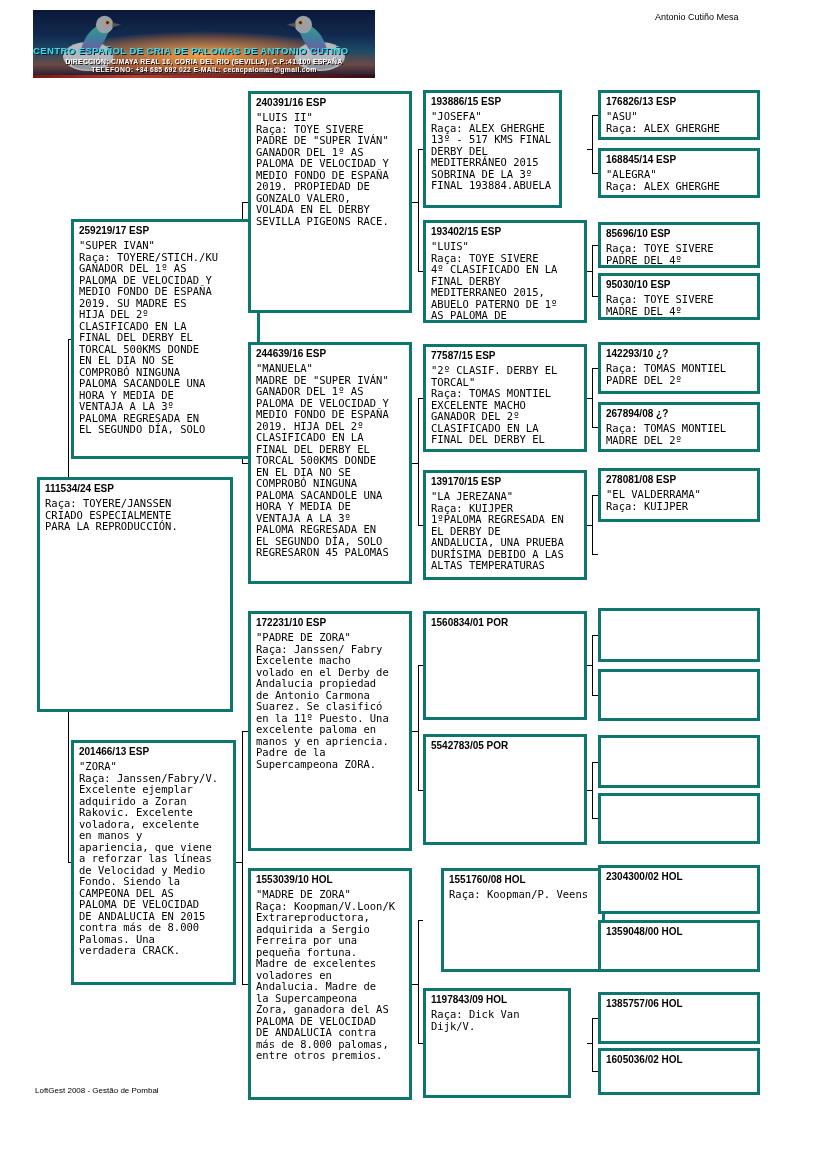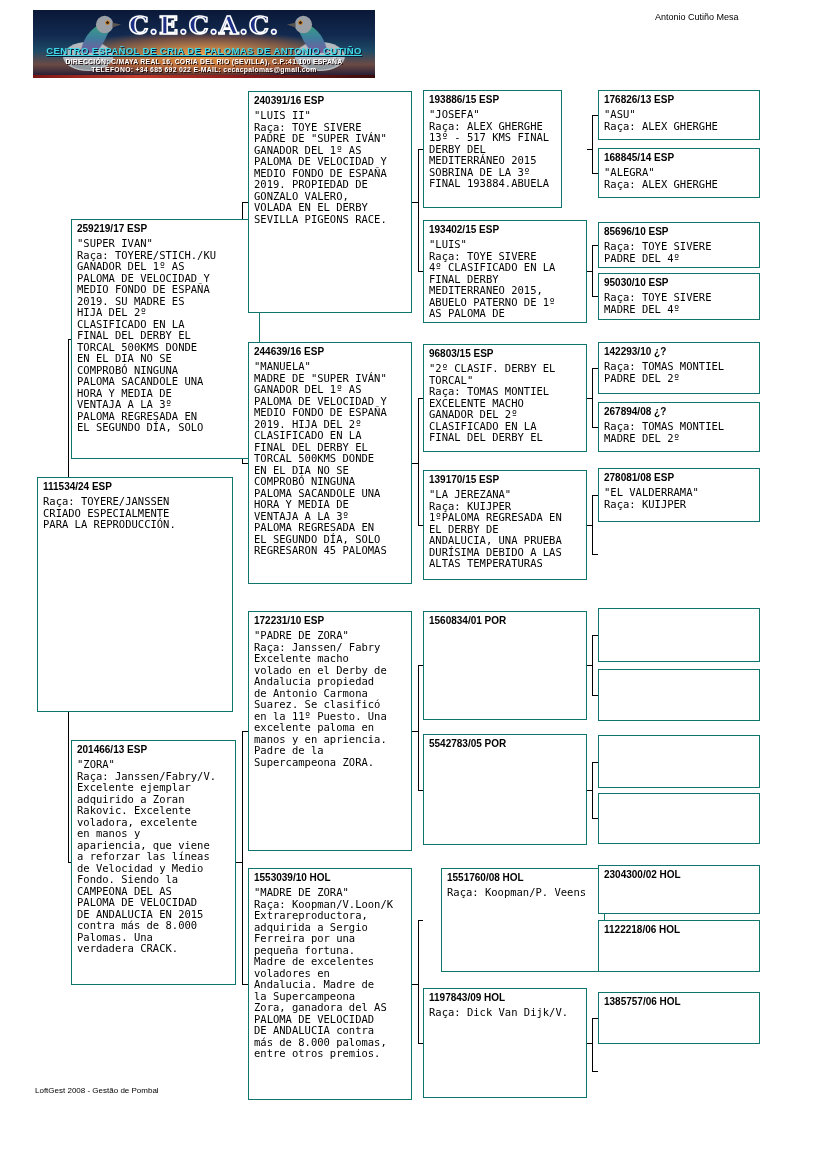--- a/index.html
+++ b/index.html
@@ -1,40 +1,40 @@
 <!DOCTYPE html>
 <html><head>
 <meta charset="utf-8">
 <style>
   html,body { margin:0; padding:0; background:#fff; }
   .page { position:relative; width:827px; height:1169px; background:#fff;
           font-family:"Liberation Sans",sans-serif; overflow:hidden; }
 
   
-  .pbox { position:absolute; border:1px solid #0f766e; background:#fff;
+  .pbox { position:absolute; border:3px solid #0f766e; background:#fff;
           padding:3px 5px; box-sizing:border-box; overflow:hidden; }
   .pbox .ring { font:bold 10px/12px "Liberation Sans",sans-serif; color:#000;
                 margin-bottom:3px; white-space:nowrap; }
   .pbox .pbody { font:10.5px/11.5px "DejaVu Sans Mono",monospace; color:#000;
                  white-space:pre-line; }
 
   .connectors { position:absolute; left:0; top:0; pointer-events:none; }
 
   
   .banner { position:absolute; left:33px; top:10px; width:342px; height:68px;
     overflow:hidden;
     background:
       radial-gradient(ellipse 55% 45% at 50% 66%, rgba(255,165,70,0.95), rgba(250,120,40,0.40) 55%, rgba(0,0,0,0) 78%),
       linear-gradient(180deg,#0a1838 0%, #122a50 38%, #1d4a66 60%, #6b4a45 80%, #1a1430 100%); }
   .banner .acronym { position:absolute; top:1px; left:0; right:0; text-align:center;
     font:700 25px/30px "DejaVu Serif",serif; color:#1c2f85; letter-spacing:1px;
     -webkit-text-stroke:1.5px #ffffff; text-shadow:0 0 2px rgba(255,255,255,.6); }
-  .banner .club-name { position:absolute; top:36px; left:0; right:0; text-align:center;
+  .banner .club-name { position:absolute; top:36px; left:0; right:0; 
     font:bold 9.5px/10px "Liberation Sans",sans-serif; color:#3fdbe8;
-    letter-spacing:.4px; text-shadow:1px 1px 0 #071f38; white-space:nowrap;text-decoration:underline; }
+    letter-spacing:.4px; text-shadow:1px 1px 0 #071f38; white-space:nowrap; }
   .banner .club-address { position:absolute; top:48px; left:0; right:0; text-align:center;
     font:bold 6.8px/7px "Liberation Sans",sans-serif; color:#fff; letter-spacing:.3px;
     text-shadow:1px 1px 0 #200a0a; white-space:nowrap; }
   .banner .club-contact { position:absolute; top:56px; left:0; right:0; text-align:center;
     font:bold 6.8px/7px "Liberation Sans",sans-serif; color:#fff; letter-spacing:.3px;
     text-shadow:1px 1px 0 #200a0a; white-space:nowrap; }
   .banner .red-strip { position:absolute; bottom:0; left:0; right:0; height:3px;
     background:linear-gradient(90deg,#7a1515,#c23b2a 30%,#8a1a1a 60%,#3a0d0d); }
   .pigeon { position:absolute; top:2px; width:70px; height:60px; }
   .pigeon.p-left  { left:26px; }
@@ -74,21 +74,20 @@
             <stop offset="1" stop-color="#7a5a9e"></stop>
         </linearGradient>
       </defs>
       <ellipse cx="30" cy="46" rx="26" ry="15" fill="#b4b9be"></ellipse>
       <path d="M22 42 Q26 20 44 12 L53 15 Q48 31 38 42 Z" fill="url(#irid2)"></path>
       <circle cx="47" cy="13" r="9" fill="#9aa0a5"></circle>
       <path d="M55 11 L64 13 L55 16 Z" fill="#5a5550"></path>
       <circle cx="50" cy="11" r="2" fill="#31210f" stroke="#d98a2b" stroke-width="1"></circle>
       <path d="M12 52 Q28 57 48 50 L42 58 Q26 62 14 56 Z" fill="#8f969c"></path>
     </svg>
-    <div class="acronym">C.E.C.A.C.</div>
     <div class="club-name">CENTRO ESPAÑOL DE CRIA DE PALOMAS DE ANTONIO CUTIÑO</div>
     <div class="club-address">DIRECCIÓN: C/MAYA REAL 16, CORIA DEL RIO (SEVILLA), C.P.:41.100 ESPAÑA</div>
     <div class="club-contact">TELEFONO: +34 685 692 022    E-MAIL: cecacpalomas@gmail.com</div>
     <div class="red-strip"></div>
   </div>
 
   <div class="owner-name">Antonio Cutiño Mesa</div>
 
   <svg class="connectors" width="827" height="1169">
     <path d="M71 339 H68 V477 M68 712 V862 H71
@@ -237,21 +236,21 @@
     <div class="ring">193402/15 ESP</div>
     <div class="pbody">"LUIS"
 Raça: TOYE SIVERE
 4º CLASIFICADO EN LA
 FINAL DERBY
 MEDITERRANEO 2015,
 ABUELO PATERNO DE 1º
 AS PALOMA DE</div>
   </div>
   <div class="pbox" style="left:423px;top:344px;width:164px;height:108px">
-    <div class="ring">96803/15 ESP</div>
+    <div class="ring">77587/15 ESP</div>
     <div class="pbody">"2º CLASIF. DERBY EL
 TORCAL"
 Raça: TOMAS MONTIEL
 EXCELENTE MACHO
 GANADOR DEL 2º
 CLASIFICADO EN LA
 FINAL DEL DERBY EL</div>
   </div>
   <div class="pbox" style="left:423px;top:470px;width:164px;height:110px">
     <div class="ring">139170/15 ESP</div>
@@ -268,21 +267,21 @@
     <div class="pbody"></div>
   </div>
   <div class="pbox" style="left:423px;top:734px;width:164px;height:111px">
     <div class="ring">5542783/05 POR</div>
     <div class="pbody"></div>
   </div>
   <div class="pbox" style="left:441px;top:868px;width:164px;height:104px">
     <div class="ring">1551760/08 HOL</div>
     <div class="pbody">Raça: Koopman/P. Veens</div>
   </div>
-  <div class="pbox" style="left:423px;top:988px;width:164px;height:110px">
+  <div class="pbox" style="left:423px;top:988px;width:148px;height:110px">
     <div class="ring">1197843/09 HOL</div>
     <div class="pbody">Raça: Dick Van Dijk/V.</div>
   </div>
 
   <div class="pbox" style="left:598px;top:90px;width:162px;height:50px">
     <div class="ring">176826/13 ESP</div>
     <div class="pbody">"ASU"
 Raça: ALEX GHERGHE</div>
   </div>
   <div class="pbox" style="left:598px;top:148px;width:162px;height:50px">
@@ -329,22 +328,26 @@
   </div>
   <div class="pbox" style="left:598px;top:793px;width:162px;height:51px">
     <div class="ring"></div>
     <div class="pbody"></div>
   </div>
   <div class="pbox" style="left:598px;top:865px;width:162px;height:49px">
     <div class="ring">2304300/02 HOL</div>
     <div class="pbody"></div>
   </div>
   <div class="pbox" style="left:598px;top:920px;width:162px;height:52px">
-    <div class="ring">1122218/06 HOL</div>
+    <div class="ring">1359048/00 HOL</div>
     <div class="pbody"></div>
   </div>
   <div class="pbox" style="left:598px;top:992px;width:162px;height:52px">
     <div class="ring">1385757/06 HOL</div>
     <div class="pbody"></div>
   </div>
+  <div class="pbox" style="left:598px;top:1048px;width:162px;height:47px">
+    <div class="ring">1605036/02 HOL</div>
+    <div class="pbody"></div>
+  </div>
 
   <div class="footer-credit">LoftGest 2008 - Gestão de Pombal</div>
 </div>
 
 </body></html>

